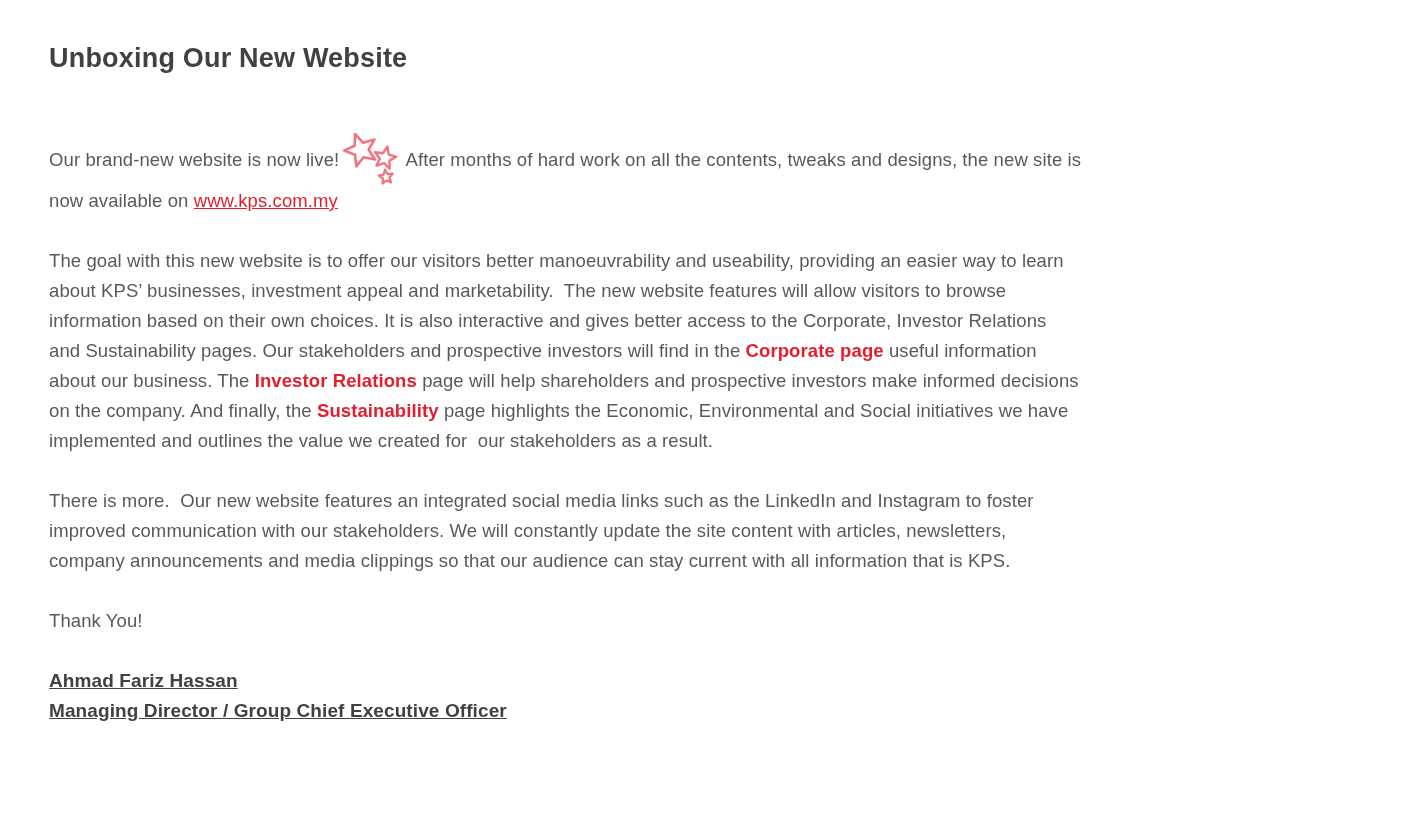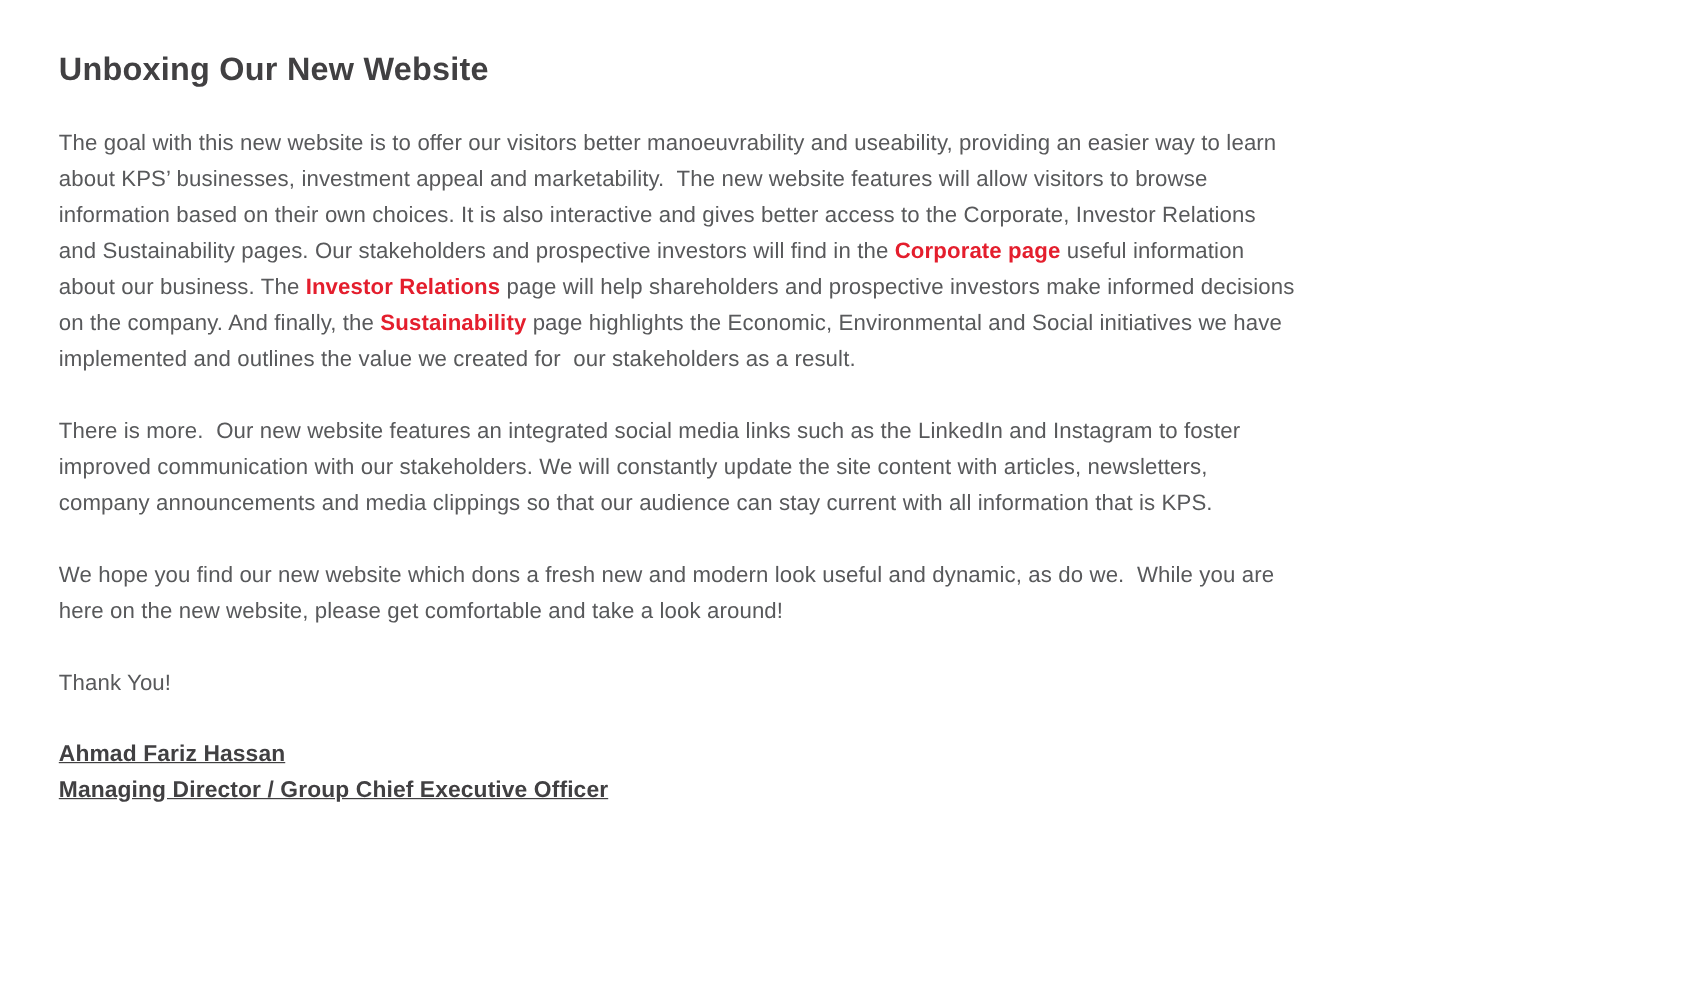--- a/index.html
+++ b/index.html
@@ -60,24 +60,28 @@
   }
   .signature span { display: block; }
 </style>
 </head>
 <body>
 
 <div class="page">
   <h1 class="title">Unboxing Our New Website</h1>
 
   <div class="content">
+    <p class="first"><span>Our brand-new website is now live!</span><span class="stars"><svg width="57" height="55" viewBox="0 0 57 55" xmlns="http://www.w3.org/2000/svg" fill="none" stroke="#f0747f" stroke-linejoin="round">
+        <path d="M0,-1 L0.265,-0.364 L0.951,-0.309 L0.428,0.139 L0.588,0.809 L0,0.45 L-0.588,0.809 L-0.428,0.139 L-0.951,-0.309 L-0.265,-0.364 Z" transform="translate(19,19) rotate(-20) scale(17)" vector-effect="non-scaling-stroke" stroke-width="2.6"></path>
+        <path d="M0,-1 L0.265,-0.364 L0.951,-0.309 L0.428,0.139 L0.588,0.809 L0,0.45 L-0.588,0.809 L-0.428,0.139 L-0.951,-0.309 L-0.265,-0.364 Z" transform="translate(43,27) rotate(12) scale(11.5)" vector-effect="non-scaling-stroke" stroke-width="2.4"></path>
+        <path d="M0,-1 L0.265,-0.364 L0.951,-0.309 L0.428,0.139 L0.588,0.809 L0,0.45 L-0.588,0.809 L-0.428,0.139 L-0.951,-0.309 L-0.265,-0.364 Z" transform="translate(44,46) rotate(-8) scale(7.5)" vector-effect="non-scaling-stroke" stroke-width="2.2"></path>
+      </svg></span><span> After months of hard work on all the contents, tweaks and designs, the new site is now available on </span><a class="site-link">www.kps.com.my</a></p>
 
     <p><span>The goal with this new website is to offer our visitors better manoeuvrability and useability, providing an easier way to learn about KPS’ businesses, investment appeal and marketability.  The new website features will allow visitors to browse information based on their own choices. It is also interactive and gives better access to the Corporate, Investor Relations and Sustainability pages. Our stakeholders and prospective investors will find in the </span><a class="red-bold">Corporate page</a><span> useful information about our business. The </span><a class="red-bold">Investor Relations</a><span> page will help shareholders and prospective investors make informed decisions on the company. And finally, the </span><a class="red-bold">Sustainability</a><span> page highlights the Economic, Environmental and Social initiatives we have implemented and outlines the value we created for  our stakeholders as a result.</span></p>
 
     <p>There is more.  Our new website features an integrated social media links such as the LinkedIn and Instagram to foster improved communication with our stakeholders. We will constantly update the site content with articles, newsletters, company announcements and media clippings so that our audience can stay current with all information that is KPS.</p>
 
-    <p>We hope you find our new website which dons a fresh new and modern look useful and dynamic, as do we.  While you are here on the new website, please get comfortable and take a look around!</p>
 
     <p>Thank You!</p>
 
     <p class="signature"><span>Ahmad Fariz Hassan</span><span>Managing Director / Group Chief Executive Officer</span></p>
   </div>
 </div>
 
 </body></html>

